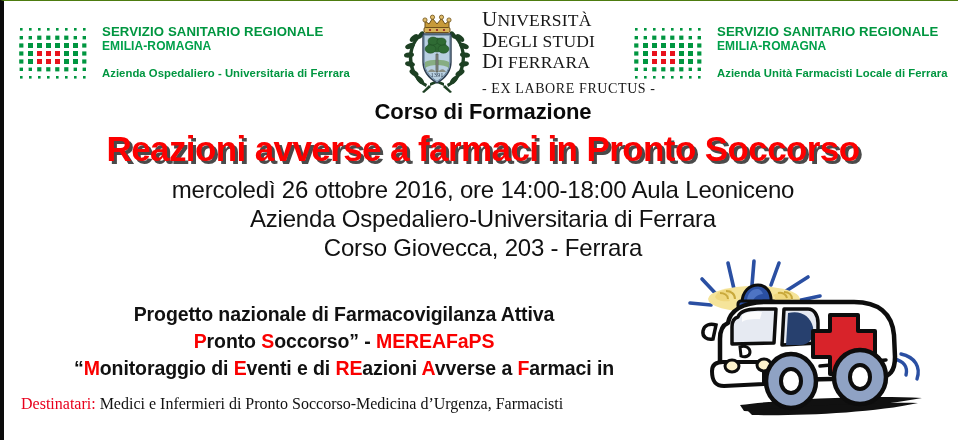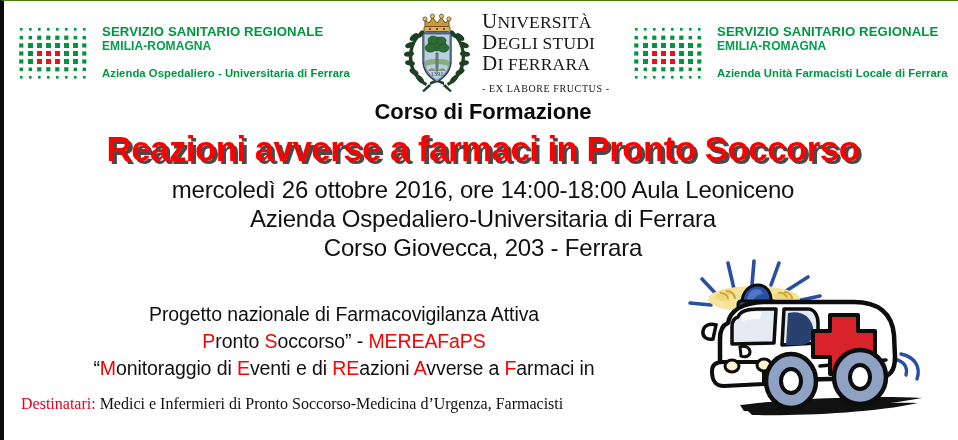--- a/index.html
+++ b/index.html
@@ -88,21 +88,21 @@
   }
   .unife-text .ln {
     font-size: 17.5px;
     letter-spacing: 0.2px;
     text-transform: uppercase;
     font-variant: small-caps;
     white-space: nowrap;
   }
   .unife-text .ln:first-letter { font-size: 21px; }
   .unife-motto {
-    font-size: 10px;
+    font-size: 14px;
     letter-spacing: 0.6px;
     margin-top: 10px;
     white-space: nowrap;
     text-transform: uppercase;
   }
 
   
   .corso-label {
     position: absolute;
     top: 98px;
@@ -144,20 +144,21 @@
   }
 
   
   .project {
     position: absolute;
     top: 300px;
     left: 0;
     width: 680px;
     text-align: center;
     color: #111111;
+    font-weight: bold;
   }
   .project div {
     font-size: 19.5px;
     line-height: 27px;
     letter-spacing: -0.1px;
   }
   .hl { color: #fa0000; }
 
   
   .destinatari {

